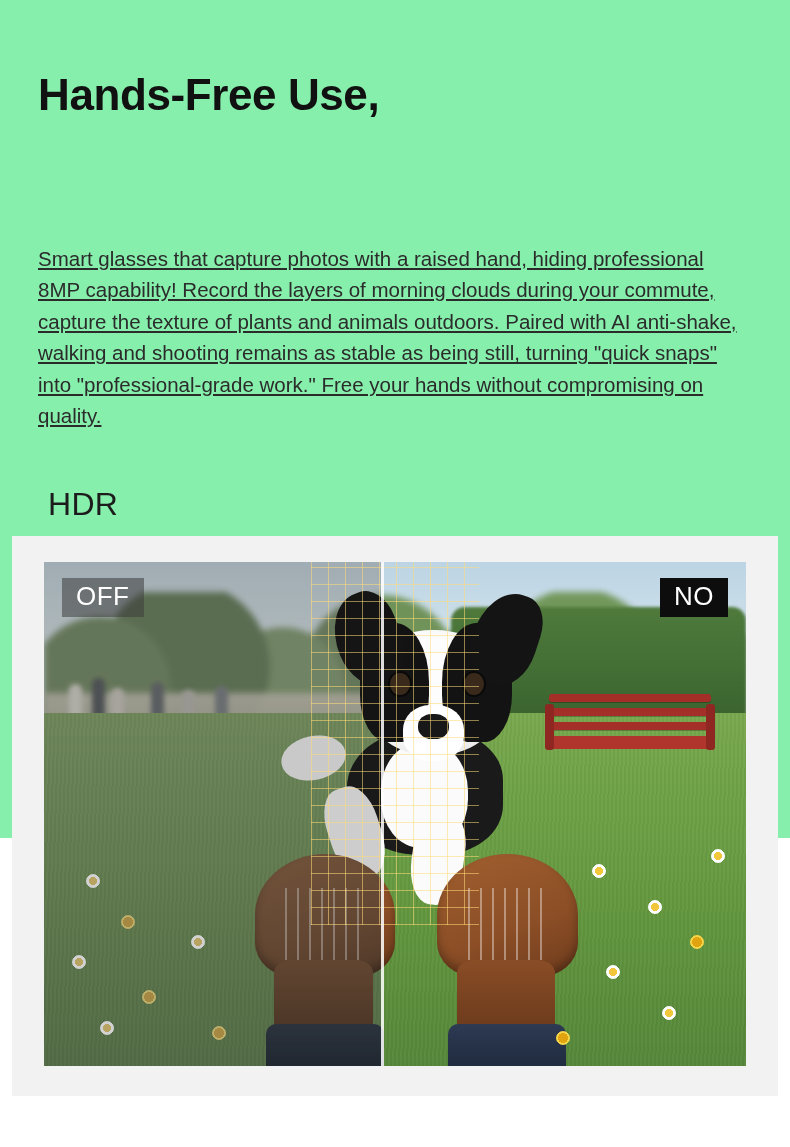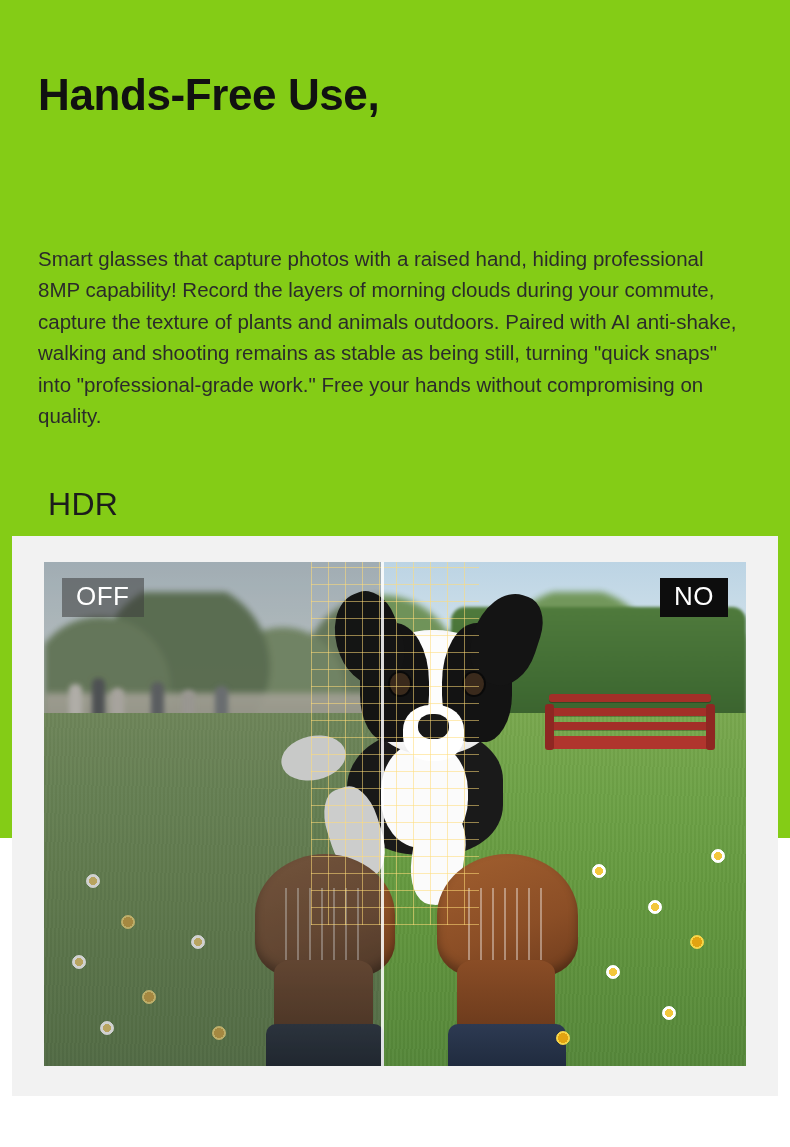--- a/index.html
+++ b/index.html
@@ -11,21 +11,21 @@
     height: 1147px;
     background: #ffffff;
     font-family: "Liberation Sans", sans-serif;
     color: #1a1a1a;
     overflow: hidden;
   }
   .page {
     position: relative;
     width: 790px;
     height: 838px;
-    background: #84cc16;
+    background: #86efac;
   }
   .headline {
     position: absolute;
     left: 38px;
     top: 66px;
     width: 700px;
     font-size: 44px;
     line-height: 1.32;
     font-weight: 700;
     letter-spacing: -0.4px;
@@ -37,20 +37,21 @@
   }
   .body-copy {
     position: absolute;
     left: 38px;
     top: 222px;
     width: 706px;
     font-size: 20.5px;
     line-height: 1.54;
     color: #2b2b2b;
     font-weight: 400;
+    text-decoration: underline;
   }
   .hdr-label {
     position: absolute;
     left: 48px;
     top: 486px;
     font-size: 32px;
     font-weight: 400;
     color: #1c1c1c;
     letter-spacing: 0.3px;
   }

